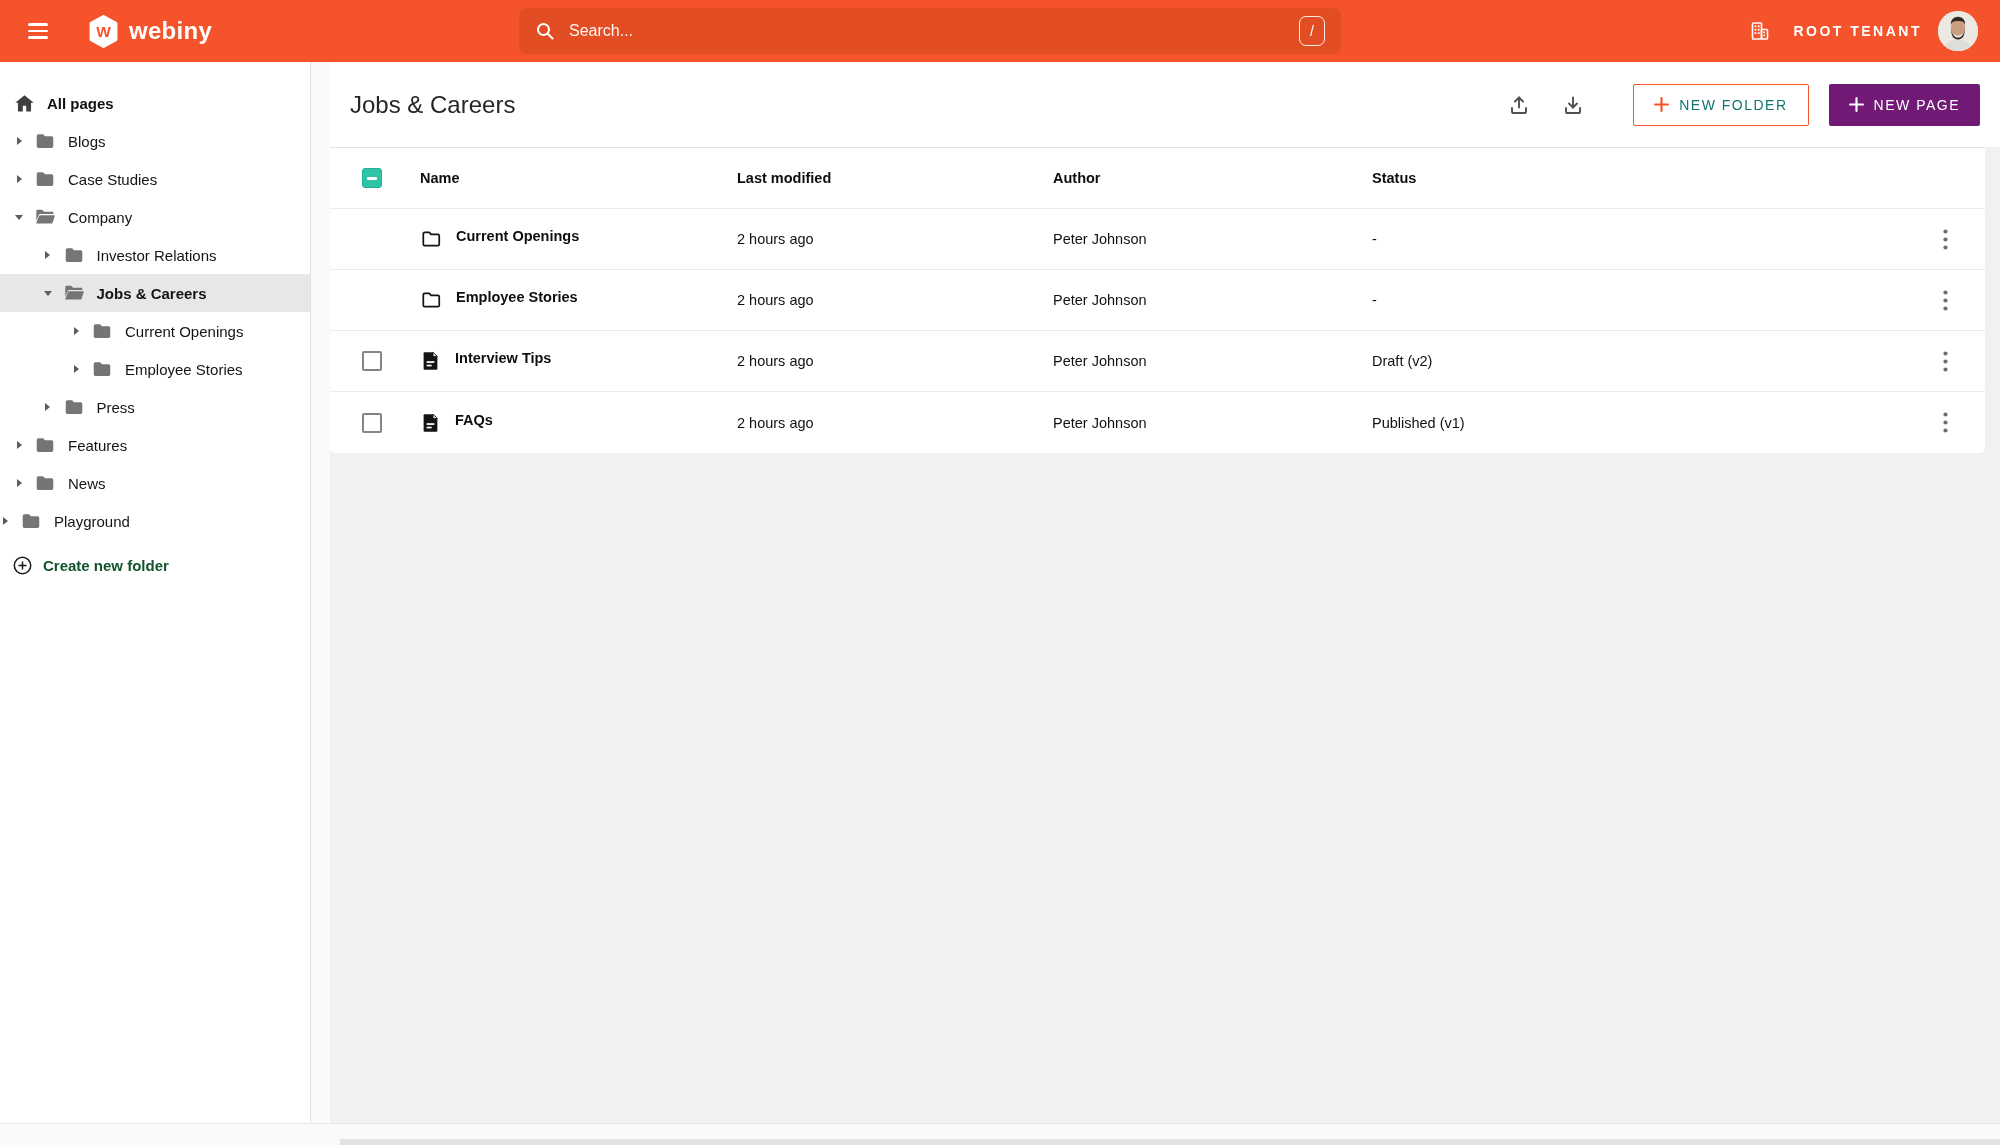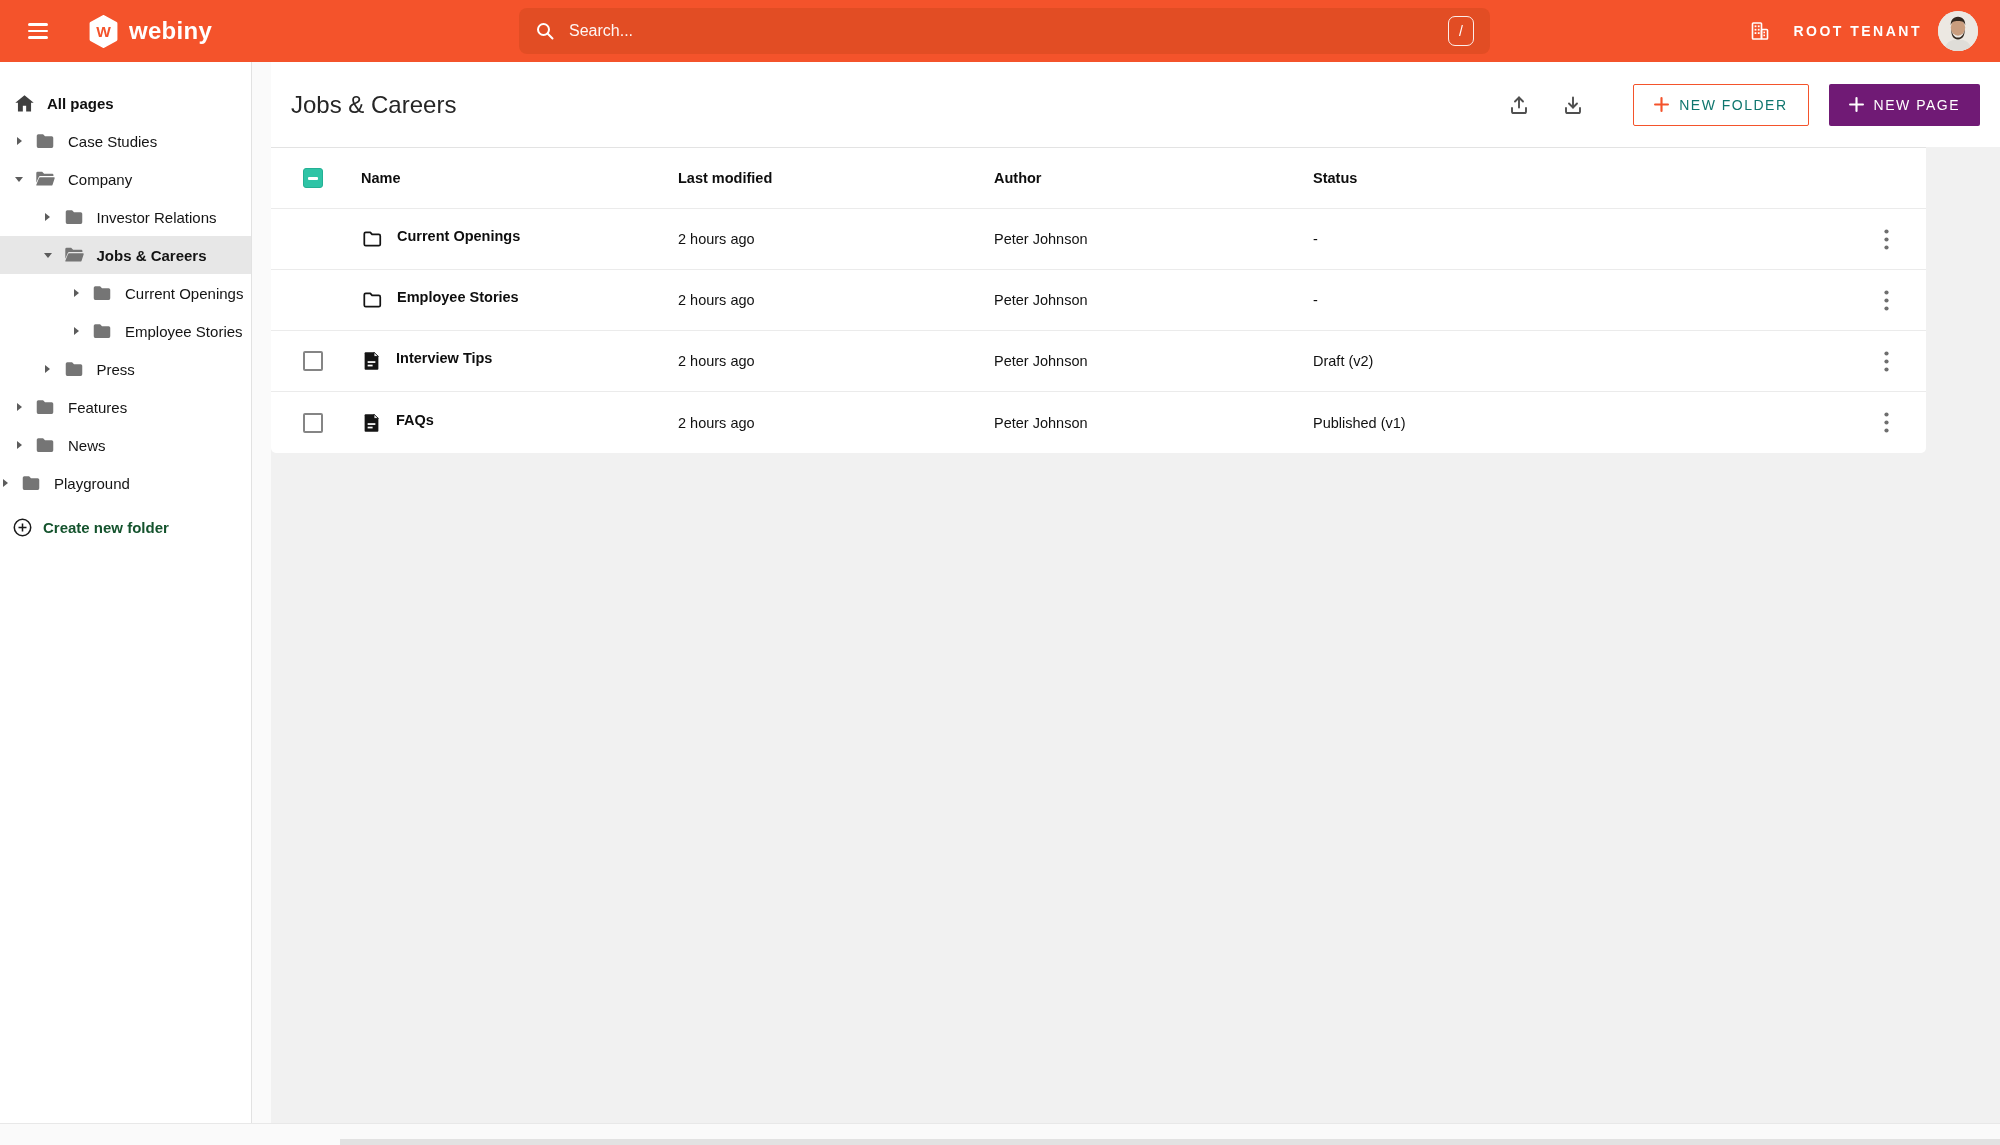--- a/index.html
+++ b/index.html
@@ -6,35 +6,35 @@
   html,body { width:2000px; height:1145px; overflow:hidden; background:#fafafa;
     font-family:"Liberation Sans", sans-serif; -webkit-font-smoothing:antialiased; }
 
   
   .topbar { position:relative; height:62px; background:#F4532B; display:flex; align-items:center; }
   .hamburger { margin-left:28px; width:20px; height:16px; display:flex; flex-direction:column;
     justify-content:space-between; background:none; border:none; cursor:pointer; }
   .hamburger span { display:block; height:2.6px; background:#fff; border-radius:2px; }
   .brand { display:flex; align-items:center; margin-left:40px; gap:10px; }
   .brand-word { color:#fff; font-size:24px; font-weight:bold; letter-spacing:.3px; }
-  .searchbar { position:absolute; left:519px; top:8px; width:971px; height:46px;
+  .searchbar { position:absolute; left:519px; top:8px; width:822px; height:46px;
     background:#E24D24; border-radius:8px; display:flex; align-items:center; padding:0 16px; }
   .searchbar input { flex:1; background:transparent; border:none; outline:none; color:#fff;
     font-size:16px; font-family:inherit; margin-left:14px; }
   .searchbar input::placeholder { color:rgba(255,255,255,.95); }
   .slash-badge { width:26px; height:30px; border:1.6px solid rgba(255,255,255,.9); border-radius:7px;
     color:#fff; font-size:14px; display:flex; align-items:center; justify-content:center; }
   .topbar-right { position:absolute; right:22px; top:0; height:62px; display:flex; align-items:center; gap:16px; }
   .tenant-btn { display:flex; align-items:center; gap:22px; background:none; border:none; cursor:pointer; }
   .tenant-label { color:#fff; font-size:14px; font-weight:600; letter-spacing:2.5px; }
   .avatar { width:40px; height:40px; border-radius:50%; overflow:hidden; background:#ece7e1; cursor:pointer; }
 
   
   .app-body { display:flex; height:1061px; }
-  .sidebar { width:252px; background:#fff; border-right:1px solid #e2e2e2; padding-top:22px; flex:none; }
+  .sidebar { width:311px; background:#fff; border-right:1px solid #e2e2e2; padding-top:22px; flex:none; }
   .gutter { width:19px; background:#fafafa; flex:none; }
   .main { flex:1; background:#f1f1f1; display:flex; flex-direction:column; min-width:0; }
 
   
   .side-row { height:38px; display:flex; align-items:center; cursor:pointer; }
   .all-pages { padding-left:14px; gap:12px; }
   .all-pages .lbl { font-weight:700; font-size:15px; color:#101010; }
   .tree-row { gap:0; }
   .tree-row.selected { background:#e7e7e7; }
   .tree-row .caret { width:10px; display:flex; justify-content:center; flex:none; }
@@ -162,20 +162,33 @@
           <span class="caret">
             <svg width="9" height="10" viewBox="0 0 8 10">
               <path d="M1.5 1l5 4-5 4z" fill="#5c5c5c"></path>
             </svg>
           </span>
           <span class="f-icon">
             <svg width="22" height="22" viewBox="0 0 24 24">
               <path d="M3 6.2a1.7 1.7 0 0 1 1.7-1.7h5.2l2.1 2.3h7.3A1.7 1.7 0 0 1 21 8.5v9.3a1.7 1.7 0 0 1-1.7 1.7H4.7A1.7 1.7 0 0 1 3 17.8z" fill="#757575"></path>
             </svg>
           </span>
+          <span class="lbl">Blogs</span>
+        </div>
+        <div class="side-row tree-row" style="padding-left: 14px;">
+          <span class="caret">
+            <svg width="9" height="10" viewBox="0 0 8 10">
+              <path d="M1.5 1l5 4-5 4z" fill="#5c5c5c"></path>
+            </svg>
+          </span>
+          <span class="f-icon">
+            <svg width="22" height="22" viewBox="0 0 24 24">
+              <path d="M3 6.2a1.7 1.7 0 0 1 1.7-1.7h5.2l2.1 2.3h7.3A1.7 1.7 0 0 1 21 8.5v9.3a1.7 1.7 0 0 1-1.7 1.7H4.7A1.7 1.7 0 0 1 3 17.8z" fill="#757575"></path>
+            </svg>
+          </span>
           <span class="lbl">Case Studies</span>
         </div>
         <div class="side-row tree-row" style="padding-left: 14px;">
           <span class="caret">
             <svg width="10" height="9" viewBox="0 0 10 8">
               <path d="M1 1.5l4 5 4-5z" fill="#5c5c5c"></path>
             </svg>
           </span>
           <span class="f-icon">
             <svg width="22" height="22" viewBox="0 0 24 24">

